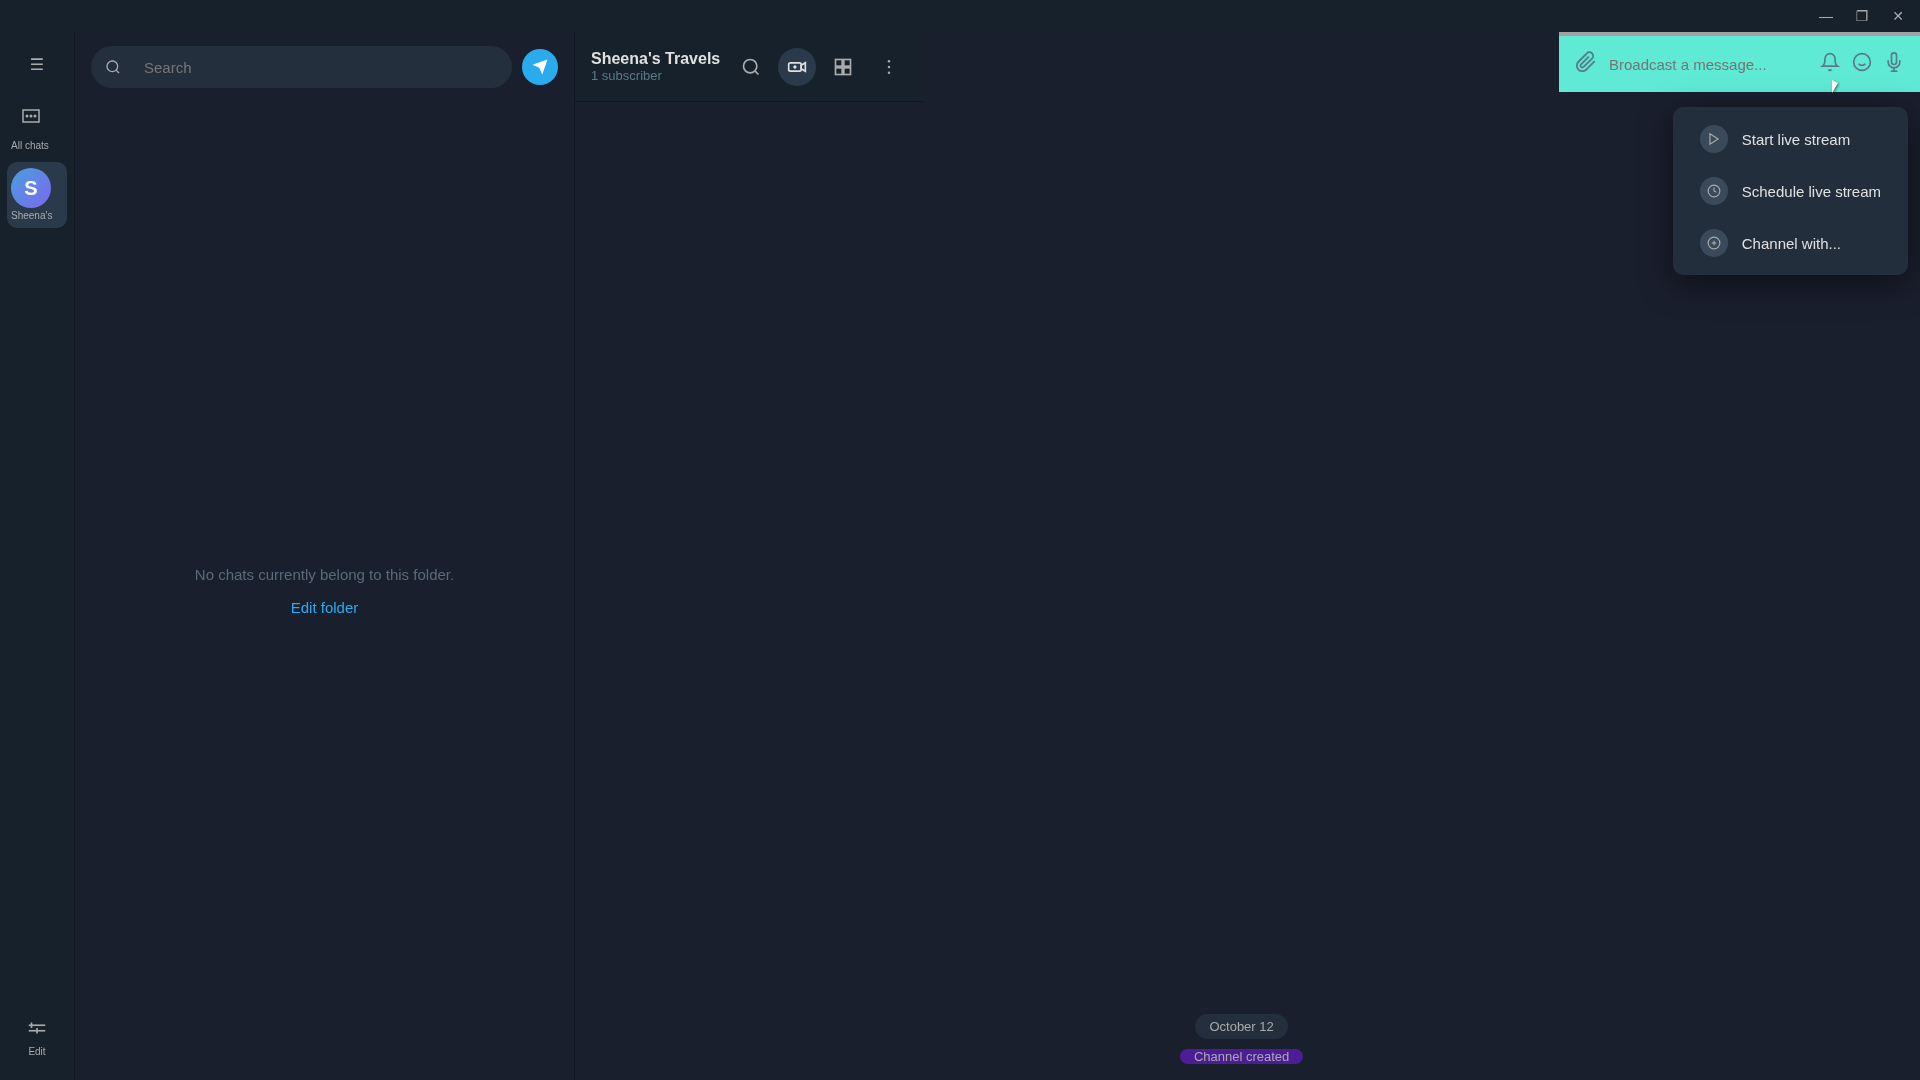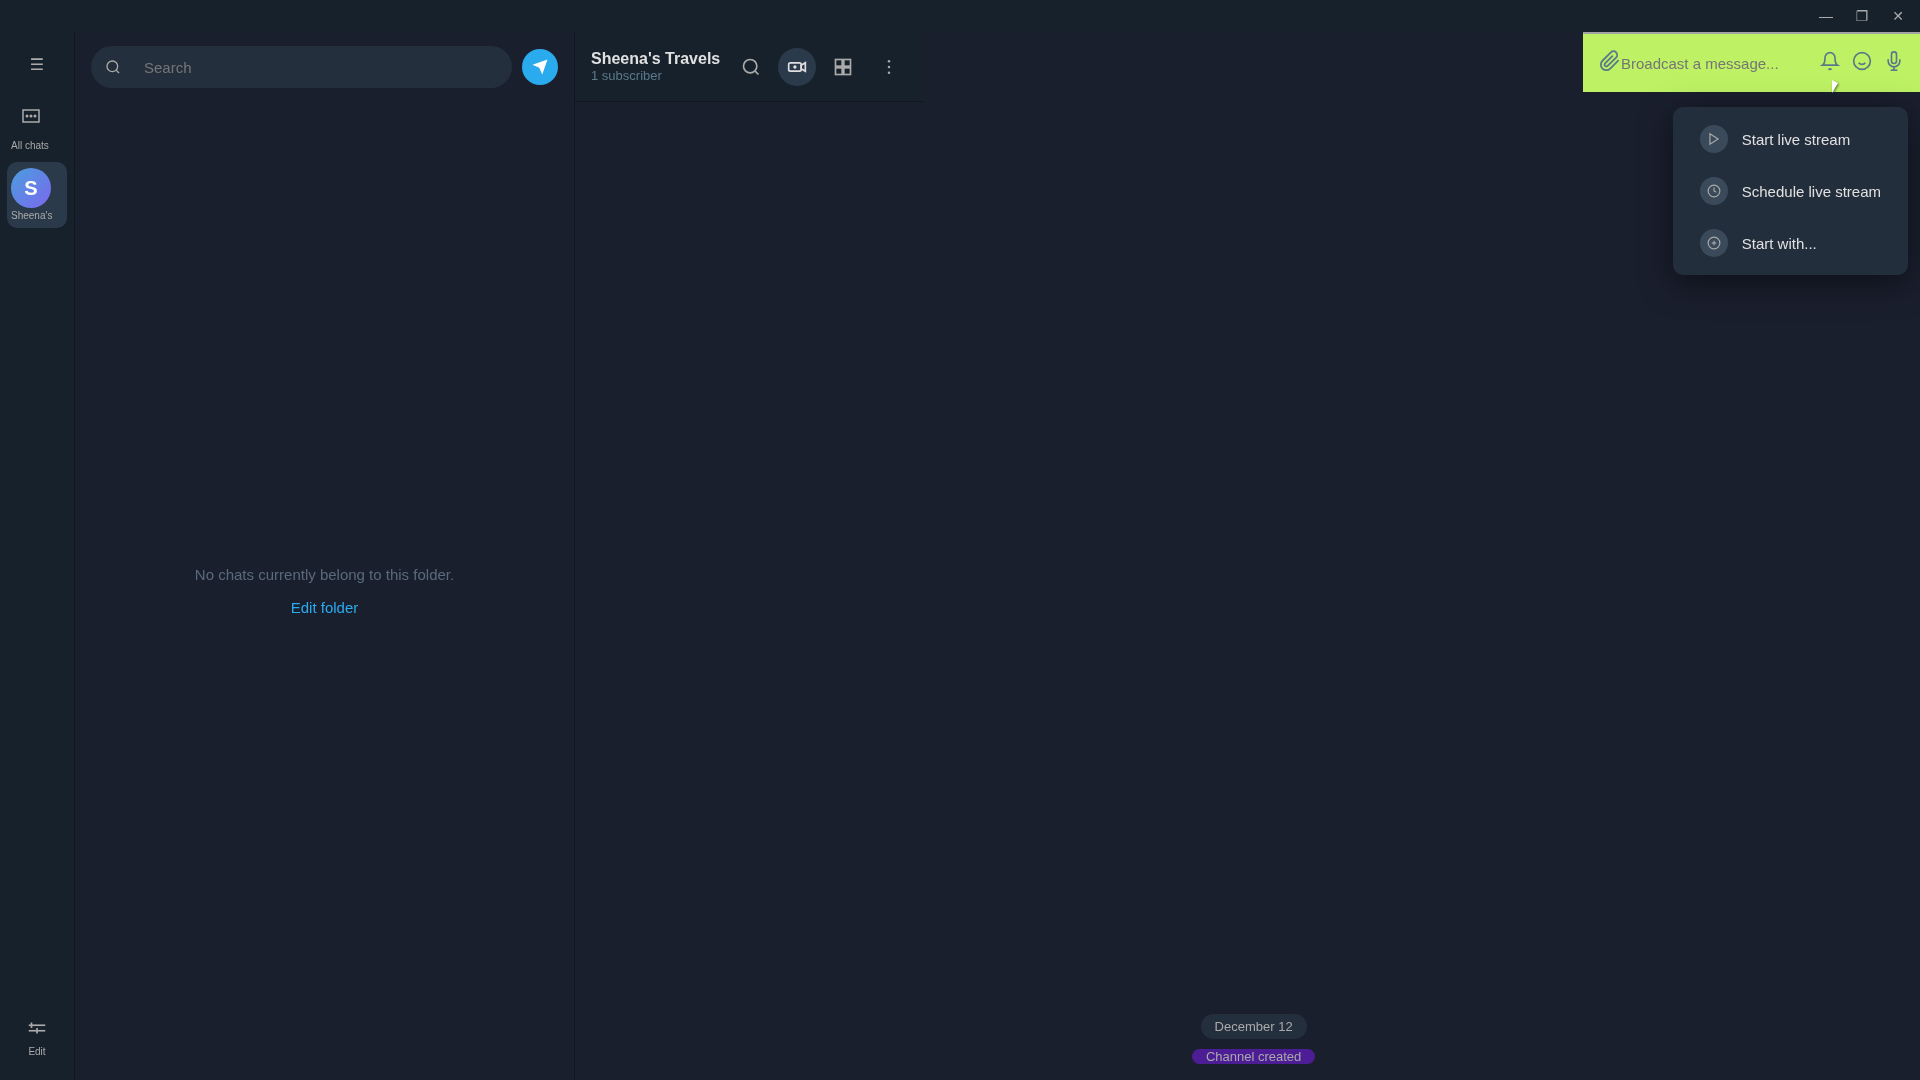--- a/index.html
+++ b/index.html
@@ -259,22 +259,23 @@
       padding: 0 14px;
       border-radius: 14px;
     }
 
     
     .message-input-bar {
       height: 60px;
       display: flex;
       align-items: center;
       padding: 0 16px;
-      background: #bef264;
-      border-top: 2px solid #a3a3a3;
+      gap: 12px;
+      background: #5eead4;
+      border-top: 4px solid #a3a3a3;
     }
     .attach-btn {
       color: #5a7a8a;
       font-size: 20px;
       cursor: pointer;
     }
     .message-input {
       flex: 1;
       background: transparent;
       border: none;
@@ -449,21 +450,21 @@
           <svg width="20" height="20" viewBox="0 0 24 24" fill="#aaa">
             <circle cx="12" cy="5" r="1.5"></circle>
             <circle cx="12" cy="12" r="1.5"></circle>
             <circle cx="12" cy="19" r="1.5"></circle>
           </svg>
         </div>
       </div>
     </div>
 
     <div class="chat-messages">
-      <div class="date-badge">December 12</div>
+      <div class="date-badge">October 12</div>
       <div class="channel-created-badge">Channel created</div>
     </div>
 
     <div class="message-input-bar">
       <div class="attach-btn">
         <svg width="22" height="22" viewBox="0 0 24 24" fill="none" stroke="#5a7a8a" stroke-width="2">
           <path d="M21.44 11.05l-9.19 9.19a6 6 0 0 1-8.49-8.49l9.19-9.19a4 4 0 0 1 5.66 5.66l-9.2 9.19a2 2 0 0 1-2.83-2.83l8.49-8.48"></path>
         </svg>
       </div>
       <input type="text" class="message-input" placeholder="Broadcast a message..." style="">
@@ -512,20 +513,20 @@
         <span>Schedule live stream</span>
       </div>
       <div class="dropdown-item">
         <div class="dropdown-icon">
           <svg width="14" height="14" viewBox="0 0 24 24" fill="none" stroke="#aaa" stroke-width="2">
             <circle cx="12" cy="12" r="10"></circle>
             <line x1="12" y1="8" x2="12" y2="16"></line>
             <line x1="8" y1="12" x2="16" y2="12"></line>
           </svg>
         </div>
-        <span>Start with...</span>
+        <span>Channel with...</span>
       </div>
     </div>
 
     <div class="cursor"></div>
   </div>
 
 </div>
 
 </body></html>

